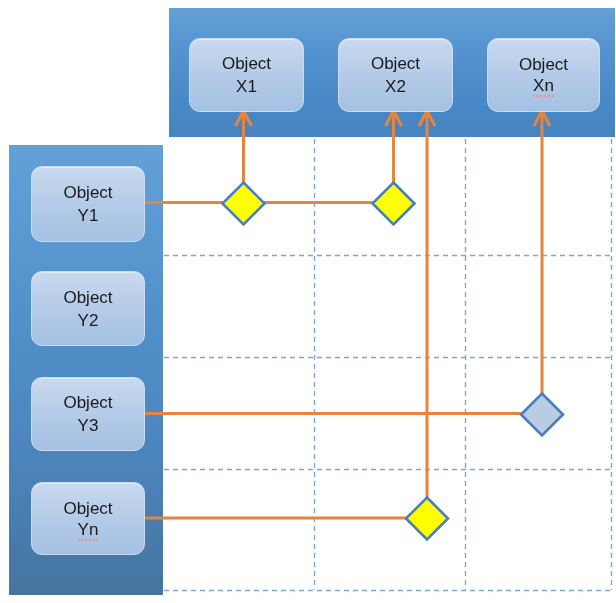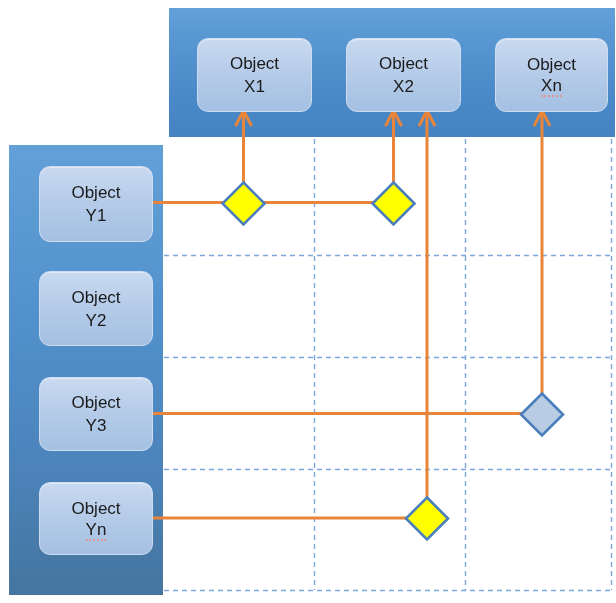--- a/index.html
+++ b/index.html
@@ -24,21 +24,20 @@
   .node {
     position: absolute; z-index: 6;
     border-radius: 11px;
     background: linear-gradient(180deg, #c9daf0 0%, #b6cce9 45%, #a4c0e2 100%);
     border: 1px solid #cedcf1;
     box-shadow: inset 0 1px 0 rgba(255,255,255,0.45);
     display: flex; flex-direction: column;
     align-items: center; justify-content: center;
     color: #1a1a1a; font-size: 17px; line-height: 23px;
     text-align: center;
-    margin-left: 8px;
   }
   .node span { display: inline-block; }
   .misspelled { border-bottom: 2px dotted #e29694; line-height: 19px; }
 </style>
 </head>
 <body>
 
 <div class="stage">
 
   <div class="band band-top"></div>

